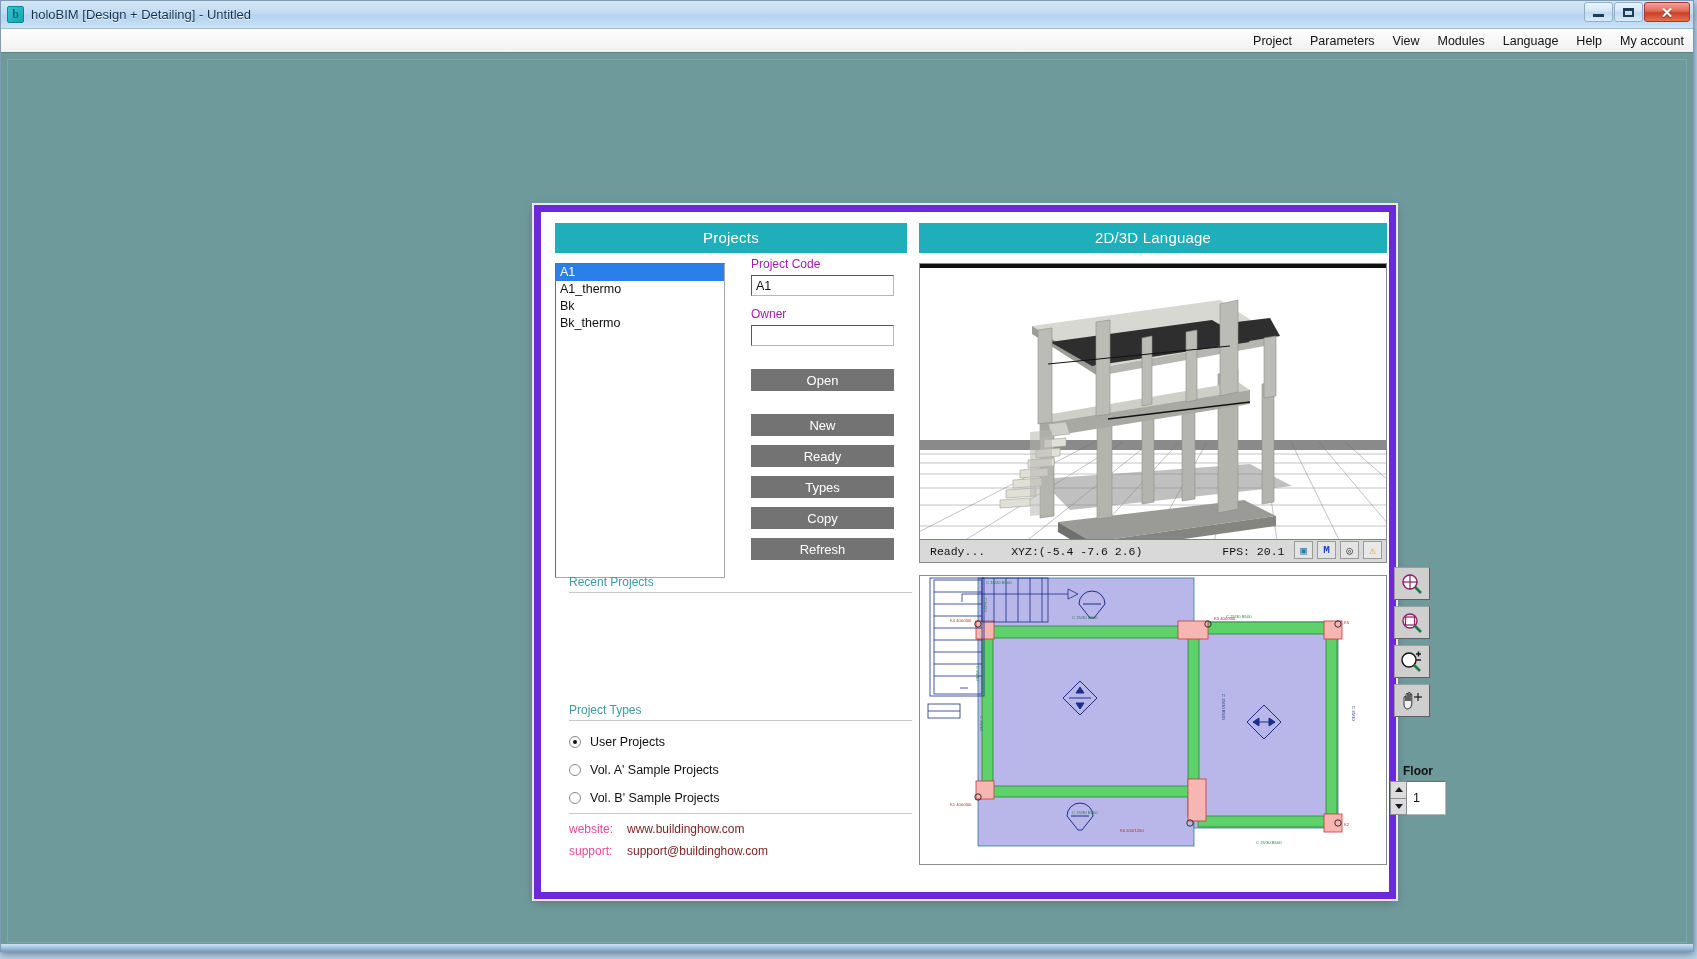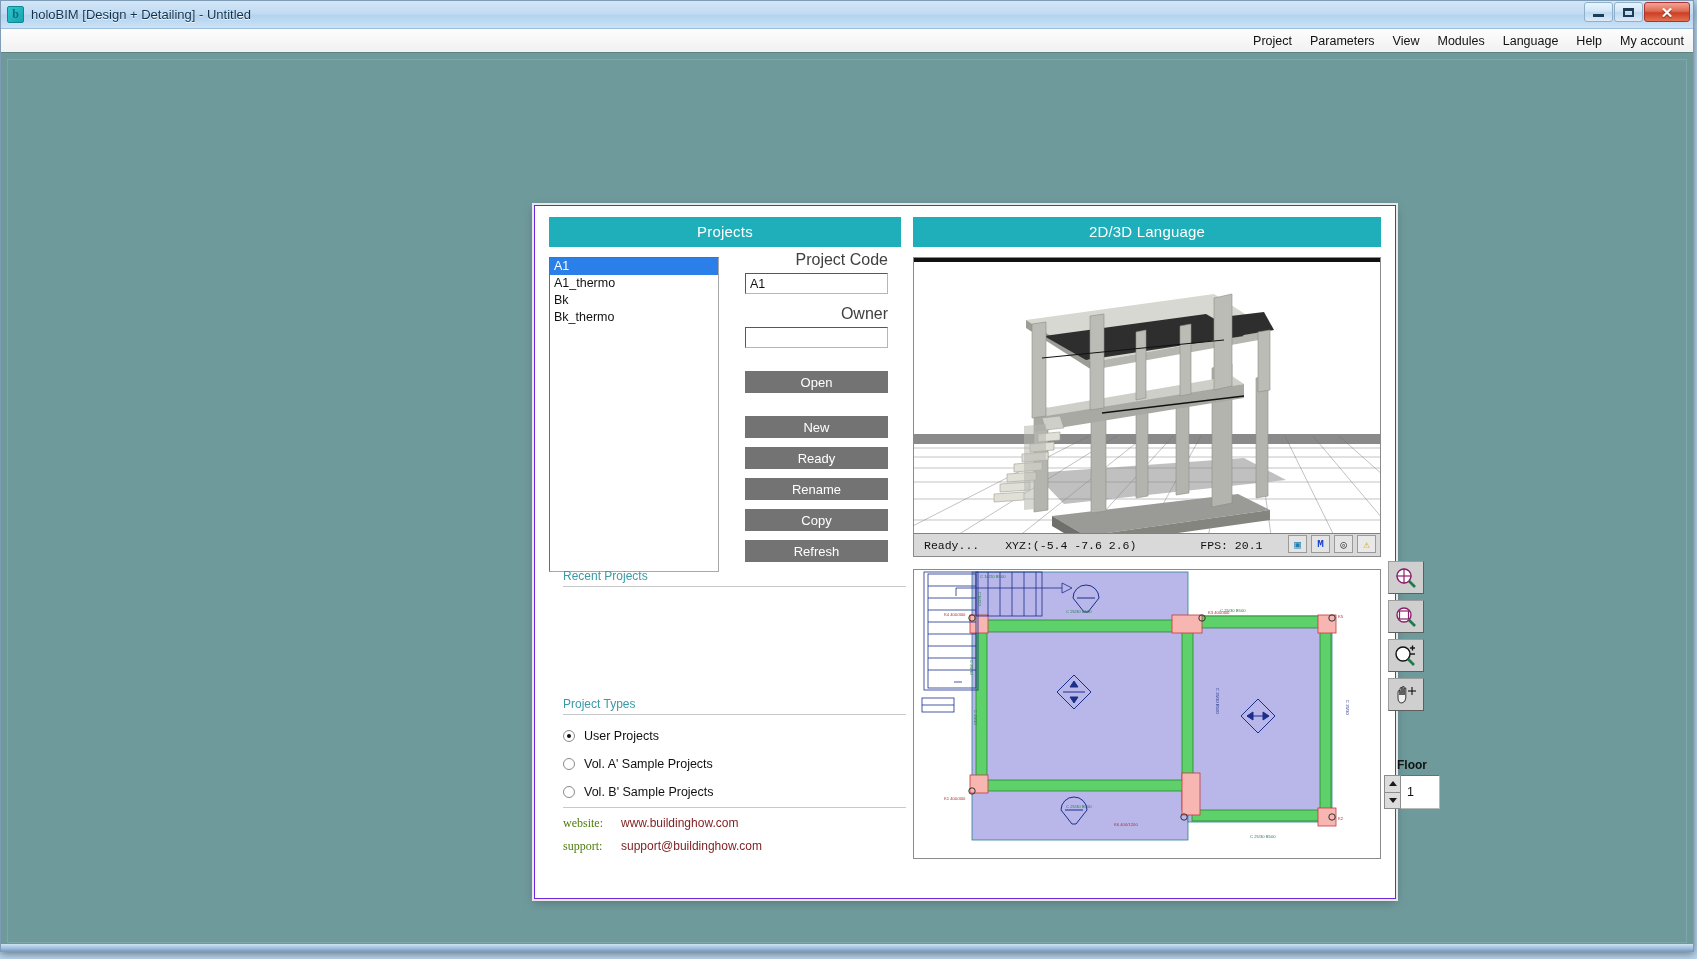--- a/index.html
+++ b/index.html
@@ -129,21 +129,21 @@
     border: 1px solid #7fa7a9;
     pointer-events: none;
   }
 
   
   #startup-dialog {
     position: absolute;
     left: 533px; top: 152px;
     width: 862px; height: 694px;
     background: #ffffff;
-    border: 1px solid #6d28d9;
+    border: 7px solid #6d28d9;
     box-sizing: border-box;
     box-shadow: 0 0 0 2px #e8e8e8, 0 3px 10px rgba(0,0,0,.25);
     padding: 28px;
   }
   .panel-header {
     background: #1eafba;
     color: #ffffff;
     text-align: center;
     font-size: 15px;
     padding: 6px 0 7px;
@@ -170,21 +170,21 @@
     padding: 1px 4px 2px 4px;
     line-height: 14px;
     white-space: nowrap;
   }
   .list-row.selected { background: #2a7fe8; color: #fff; }
 
   #project-fields {
     position: absolute; left: 196px; top: 34px; width: 143px;
   }
   .field-label {
-    font-size: 16px; color: #404040; margin-bottom: 4px; text-align: right;
+    font-size: 12px; color: #a21caf; margin-bottom: 4px;
   }
   .text-input {
     width: 100%; height: 21px;
     border: 1px solid #b6b6b6;
     border-top-color: #585858; border-left-color: #585858;
     background: #fff;
     box-sizing: border-box;
     font-size: 12.5px; color: #111;
     padding: 2px 4px;
     display: flex; align-items: center;
@@ -237,21 +237,21 @@
     position: absolute; left: 3px; top: 3px;
     width: 4px; height: 4px; border-radius: 50%; background: #111;
   }
 
   #contact-block {
     position: absolute; left: 14px; top: 590px; width: 343px;
   }
   .contact-row {
     display: flex; margin-top: 8px; font-size: 12px;
   }
-  .contact-key { width: 58px; color: #4d7c0f; font-family: Liberation Serif, serif; }
+  .contact-key { width: 58px; color: #ec4899; }
   .contact-val { color: #7f1d1d; }
 
   
   #preview-panel {
     position: absolute; left: 378px; top: 11px; width: 468px;
   }
   #view3d-wrap {
     margin-top: 10px;
     width: 468px; height: 300px;
     border: 1px solid #8b8b8b;
@@ -267,21 +267,21 @@
     height: 22px;
     background: #d9d9d9;
     border-top: 1px solid #7a7ab5;
     display: flex; align-items: center;
     font-family: "Liberation Mono", monospace;
     font-size: 11.5px; color: #111;
   }
   .status-seg { white-space: nowrap; }
   #st-ready { margin-left: 10px; }
   #st-xyz { margin-left: 26px; }
-  #st-fps { margin-left: 64px; }
+  #st-fps { margin-left: 80px; }
   #status-icons {
     position: absolute; right: 4px; top: 1px;
     display: flex; align-items: center; gap: 4px;
   }
   .st-icon {
     width: 19px; height: 18px;
     border: 1px solid #9a9a9a;
     background: #e4e4e4;
     display: flex; align-items: center; justify-content: center;
     box-sizing: border-box;
@@ -409,21 +409,21 @@
           <div class="field-label">Owner</div>
           <div class="text-input" placeholder=""></div>
 
           <div class="btn-gap-lg"></div>
           <div class="dlg-button">Open</div>
           <div class="btn-gap-lg"></div>
           <div class="dlg-button">New</div>
           <div class="btn-gap-sm"></div>
           <div class="dlg-button">Ready</div>
           <div class="btn-gap-sm"></div>
-          <div class="dlg-button">Rename</div>
+          <div class="dlg-button">Types</div>
           <div class="btn-gap-sm"></div>
           <div class="dlg-button">Copy</div>
           <div class="btn-gap-sm"></div>
           <div class="dlg-button">Refresh</div>
         </div>
 
         <div id="project-types">
           <div class="section-label">Project Types</div>
           <div class="hr-line"></div>
 

